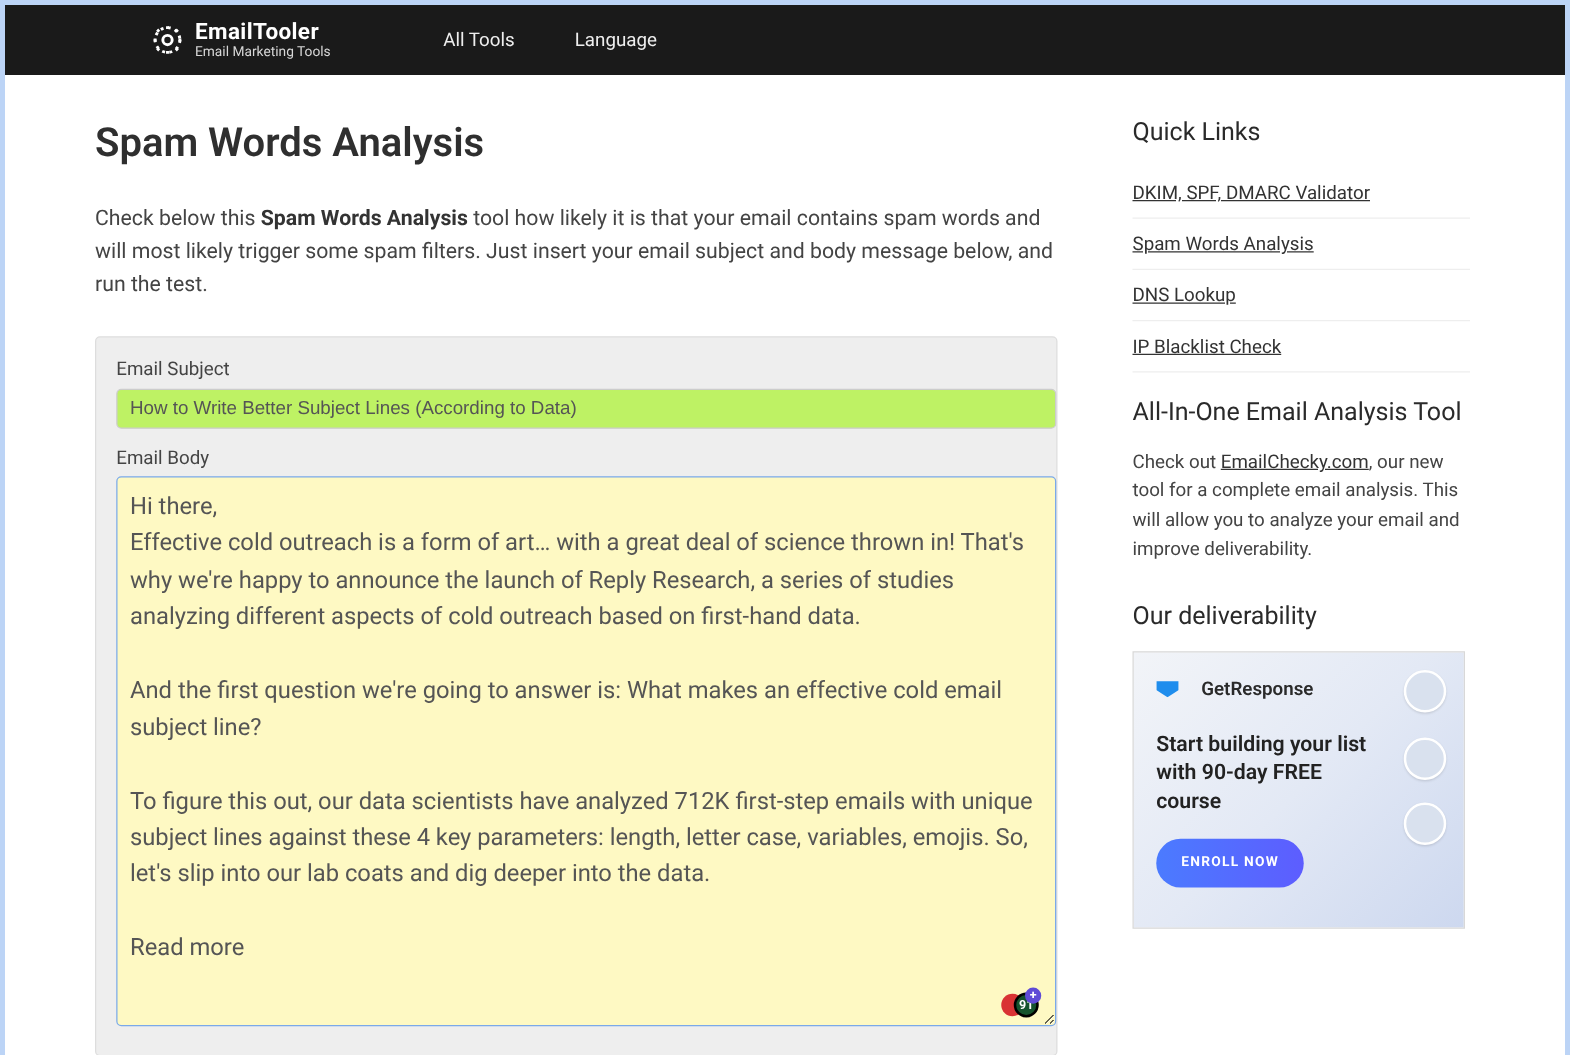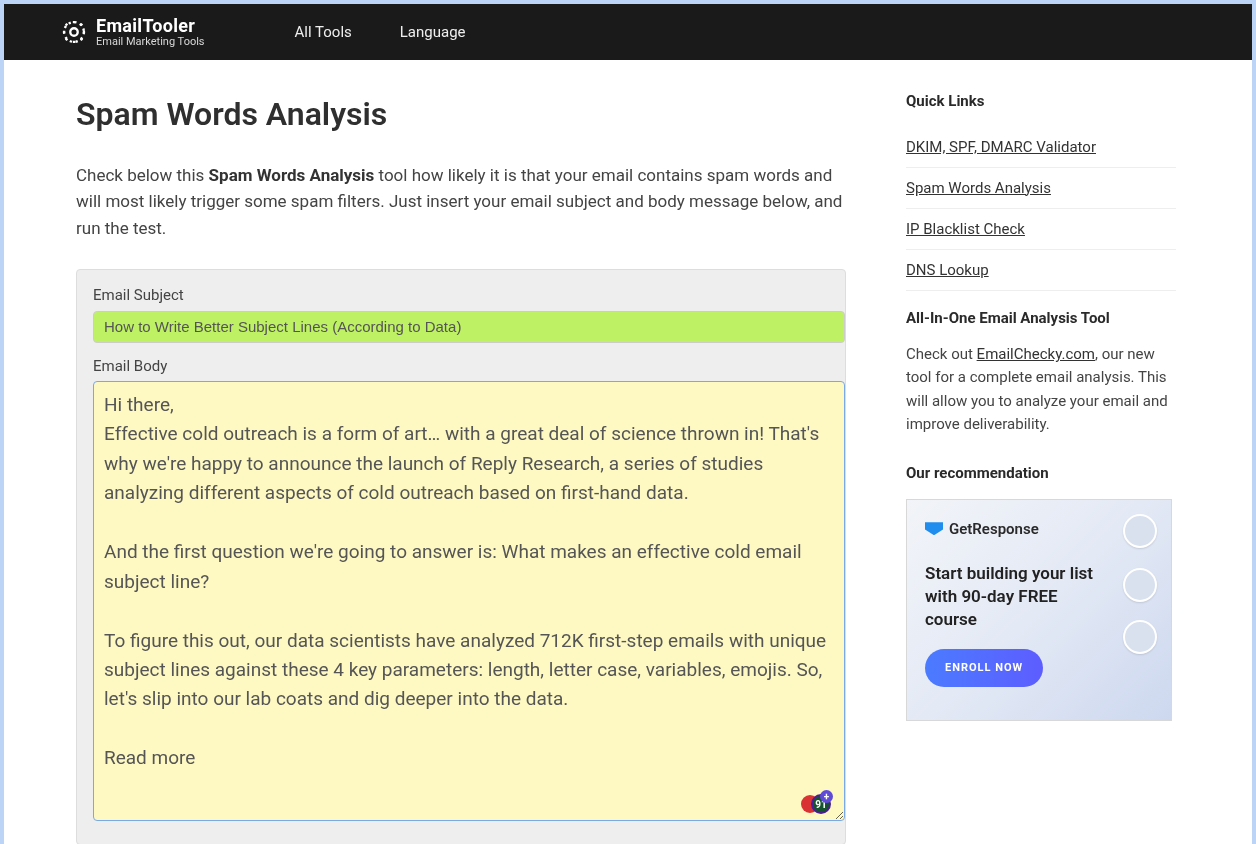--- a/index.html
+++ b/index.html
@@ -17,21 +17,21 @@
     background: #fff;
     min-height: 836px;
     position: relative;
   }
   
   .navbar {
     background: #1a1a1a;
     height: 56px;
     display: flex;
     align-items: center;
-    padding: 0 0 0 56px;
+    padding: 0 0 0 116px;
     color: #fff;
   }
   .brand {
     display: flex;
     align-items: center;
     gap: 8px;
     margin-right: 90px;
   }
   .gear-icon {
     width: 28px; height: 28px;
@@ -128,41 +128,41 @@
     width: 18px; height: 18px;
     background: #d93334;
     border-radius: 50%;
     margin-right: -8px;
     z-index:1;
   }
   .ext-green {
     width: 20px; height: 20px;
     border-radius: 50%;
     background: #14532d;
-    border: 2px solid #4c1d95;
+    border: 2px solid #000000;
     color: #fff;
     font-size: 10px;
     font-weight: 700;
     display:flex; align-items:flex-end; justify-content:center;
     position: relative;
     z-index:2;
   }
   .ext-plus {
     position:absolute;
     top:-6px; right:-4px;
     width:13px;height:13px;border-radius:50%;
     background:#5f4bd6;color:#fff;
     font-size:10px;font-weight:700;
     display:flex;align-items:center;justify-content:center;
     z-index:3;
   }
   
   .side-h {
-    font-size: 15px;
-    font-weight: 700;
+    font-size: 20px;
+    font-weight: 400;
     color: #2a2a2a;
     margin-bottom: 14px;
   }
   .ql-list {
     list-style: none;
     margin-bottom: 16px;
   }
   .ql-list li {
     border-bottom: 1px solid #eee;
     padding: 8px 0;
@@ -179,21 +179,21 @@
   
   .ad-box {
     width: 266px;
     height: 222px;
     border: 1px solid #d8d8d8;
     background: linear-gradient(135deg,#f2f4f8 0%,#e3e9f5 50%,#cdd8ef 100%);
     padding: 18px 18px;
     position: relative;
     overflow: hidden;
   }
-  .ad-logo { display:flex; align-items:center; gap:6px; font-weight:600; color:#2a2a2a; font-size:15px; margin-bottom:22px;}
+  .ad-logo { display:flex; align-items:center; gap:18px; font-weight:600; color:#2a2a2a; font-size:15px; margin-bottom:22px;}
   .ad-logo-icon {
     width:18px;height:13px;
     background:#1f8ded;
     clip-path: polygon(0 0,100% 0,100% 55%,50% 100%,0 55%);
   }
   .ad-headline { font-size: 17px; font-weight:600; color:#222; line-height:1.35; margin-bottom:18px; max-width:180px;}
   .ad-cta {
     display:inline-block;
     background: linear-gradient(90deg,#4b7bff,#5d5dff);
     color:#fff;
@@ -268,30 +268,30 @@
           </div>
         </div>
 
       </div>
 
       <div class="sidebar">
         <div class="side-h">Quick Links</div>
         <ul class="ql-list">
           <li><a>DKIM, SPF, DMARC Validator</a></li>
           <li><a>Spam Words Analysis</a></li>
+          <li><a>DNS Lookup</a></li>
           <li><a>IP Blacklist Check</a></li>
-          <li><a>DNS Lookup</a></li>
         </ul>
 
         <div class="side-h">All-In-One Email Analysis Tool</div>
         <div class="side-block">
           <span>Check out </span><a>EmailChecky.com</a><span>, our new tool for a complete email analysis. This will allow you to analyze your email and improve deliverability.</span>
         </div>
 
-        <div class="side-h">Our recommendation</div>
+        <div class="side-h">Our deliverability</div>
 
         <div class="ad-box">
           <div class="ad-logo">
             <span class="ad-logo-icon"></span>
             <span>GetResponse</span>
           </div>
           <div class="ad-headline">Start building your list with 90-day FREE course</div>
           <span class="ad-cta">ENROLL NOW</span>
           <div class="avatar av1"></div>
           <div class="avatar av2"></div>

